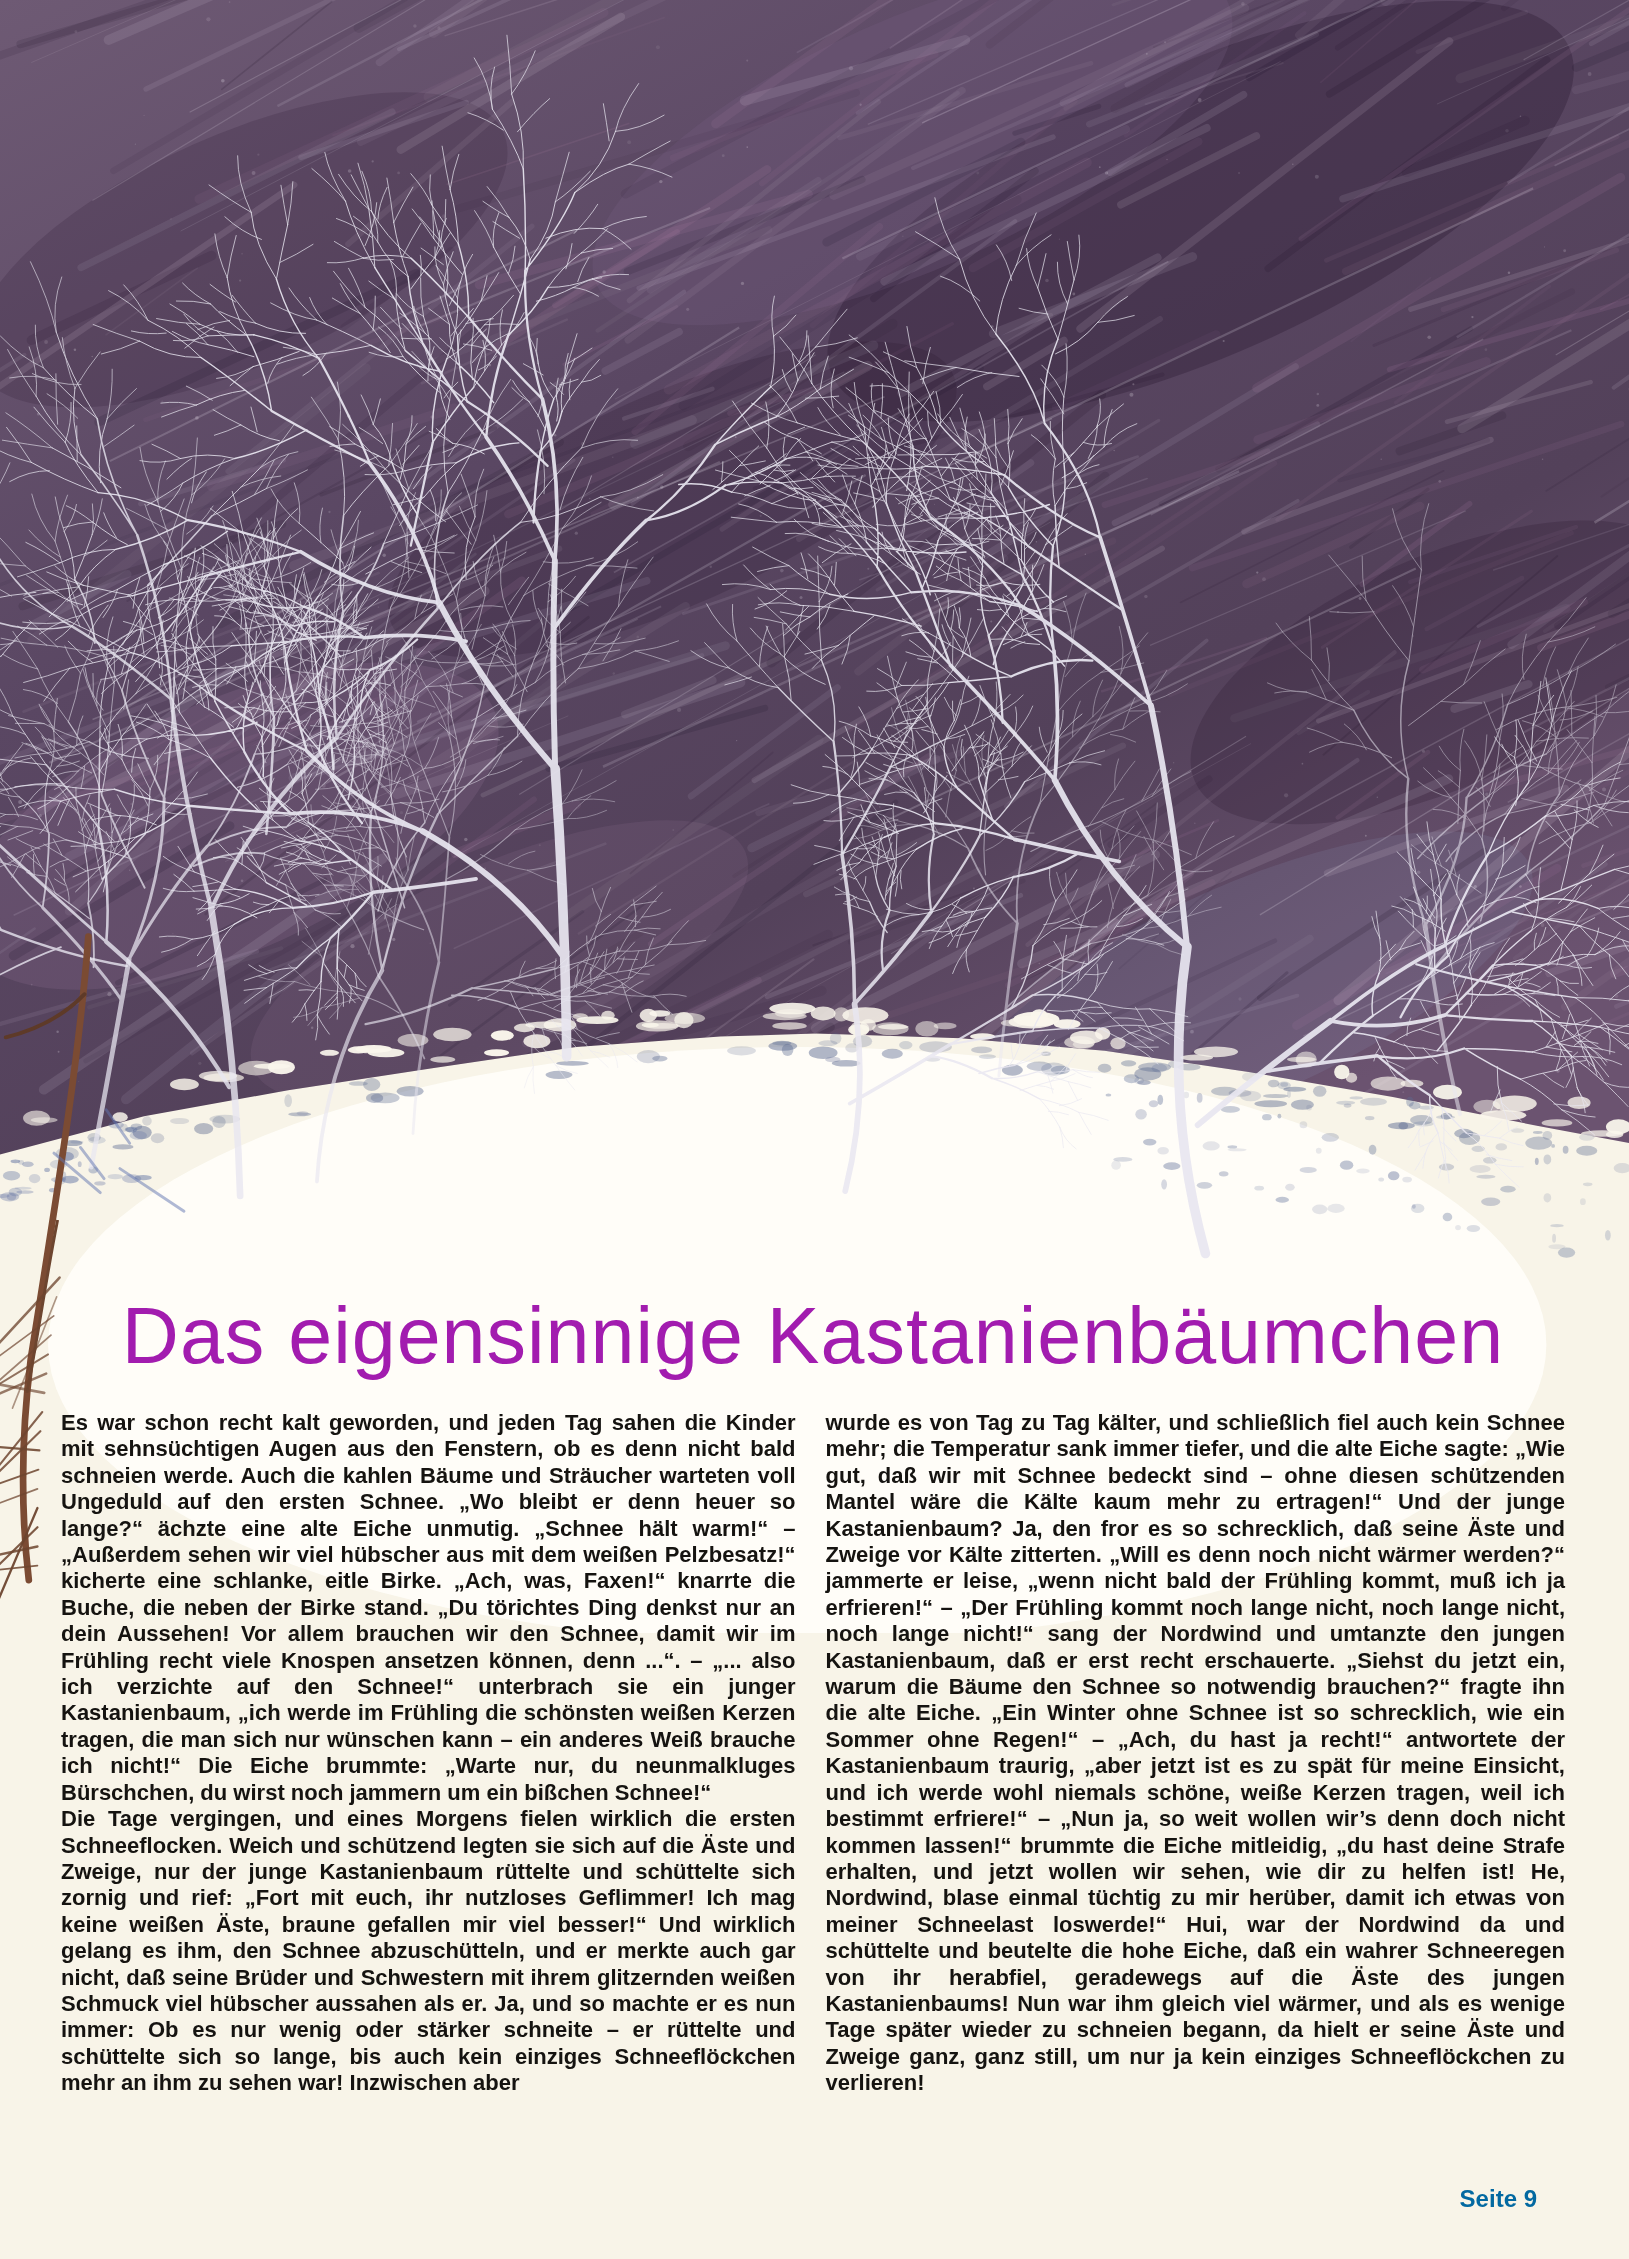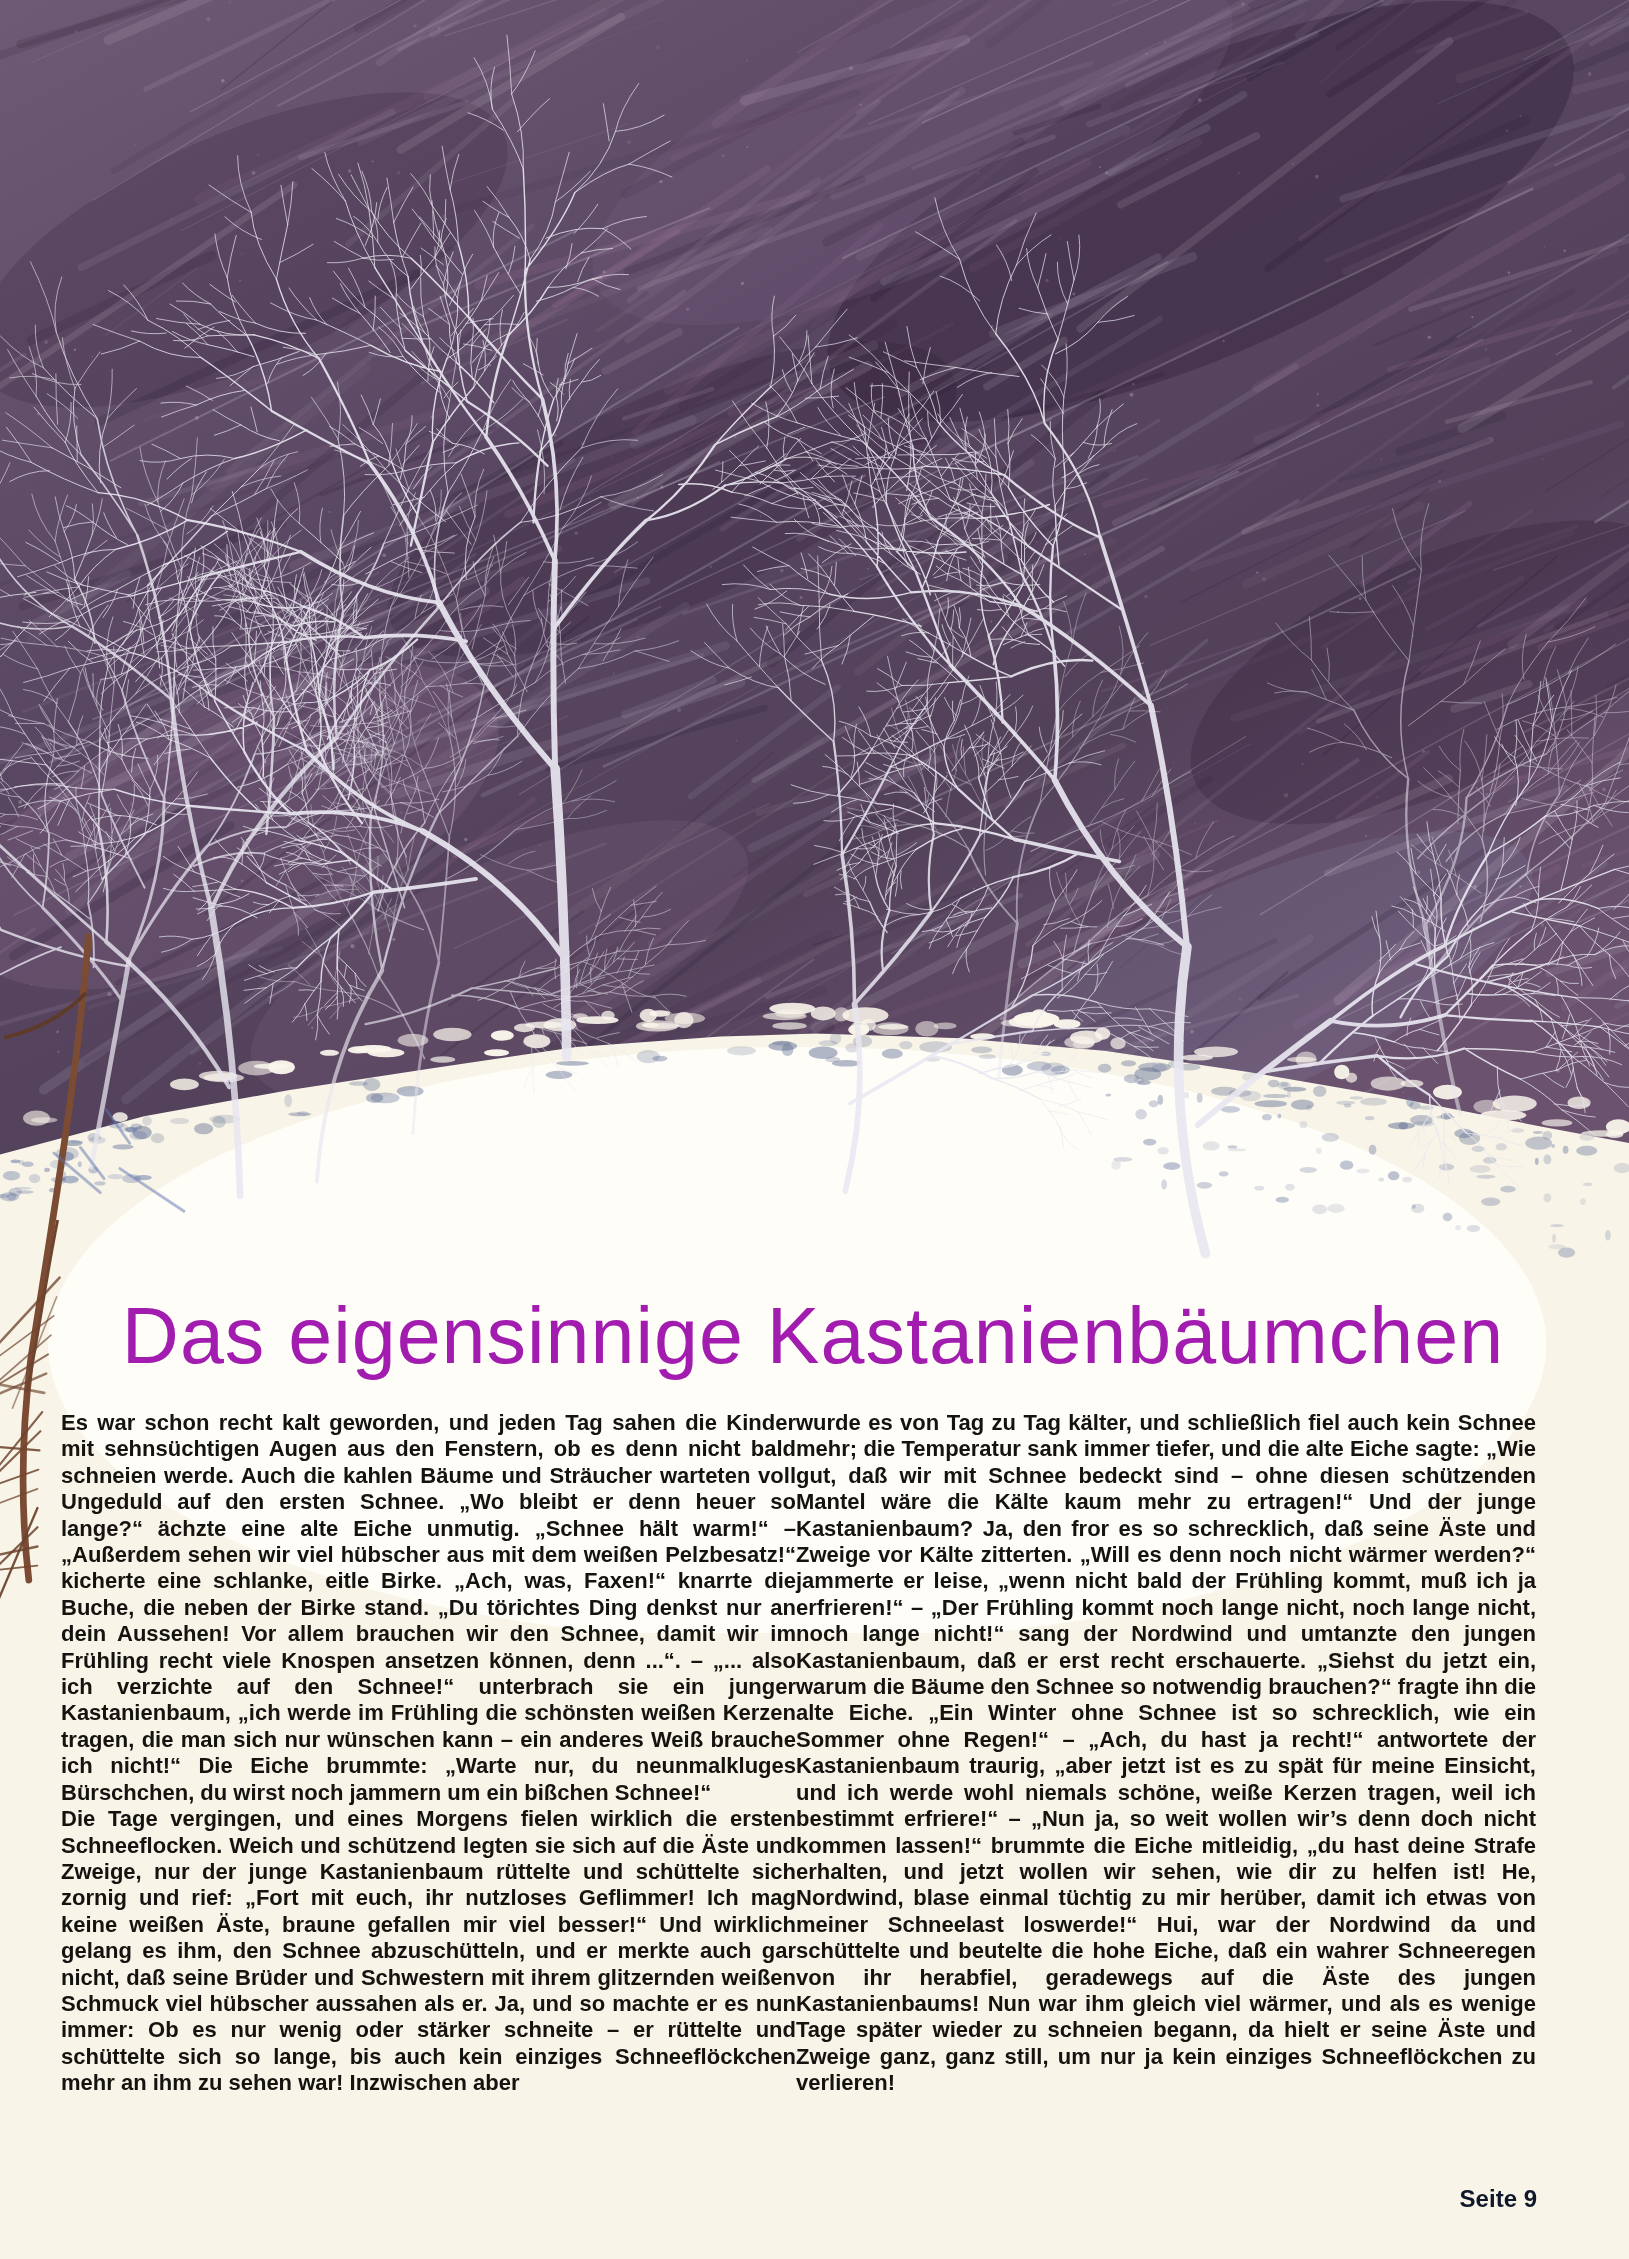--- a/index.html
+++ b/index.html
@@ -13,35 +13,35 @@
   .page{position:absolute;inset:0;width:1629px;height:2260px;}
   #illu{position:absolute;left:0;top:0;display:block;}
   .title{
     position:absolute;left:61px;width:1504px;top:1295px;
     font-size:79px;letter-spacing:1px;line-height:1.05;
     text-align:center;white-space:nowrap;
     color:#e2646b;font-weight:400;
   }
   .columns{
     position:absolute;left:61px;top:1410px;width:1504px;
-    display:flex;
+    display:flex;gap:30px;
   }
   .col{width:735px;
     font-size:22px;line-height:26.4px;font-weight:bold;color:#151310;
     text-align:justify;
   }
   .col.right{width:740px;}
   .col p{margin:0;}
   .author{
     text-align:right;padding-right:38px;margin-top:0;
     font-weight:bold;
   }
   .page-number{
     position:absolute;top:2185px;right:92px;
-    font-size:24px;font-weight:bold;color:#0f172a;
+    font-size:24px;font-weight:bold;color:#0369a1;
   }
 </style>
 </head>
 <body style="background: rgb(248, 244, 232);">
 
 <div class="page">
 
   <svg id="illu" width="1629" height="1633" viewBox="0 0 1696 1700" aria-hidden="true">
     <defs>
       <linearGradient id="sky" x1="0" y1="0" x2="0.75" y2="1">

